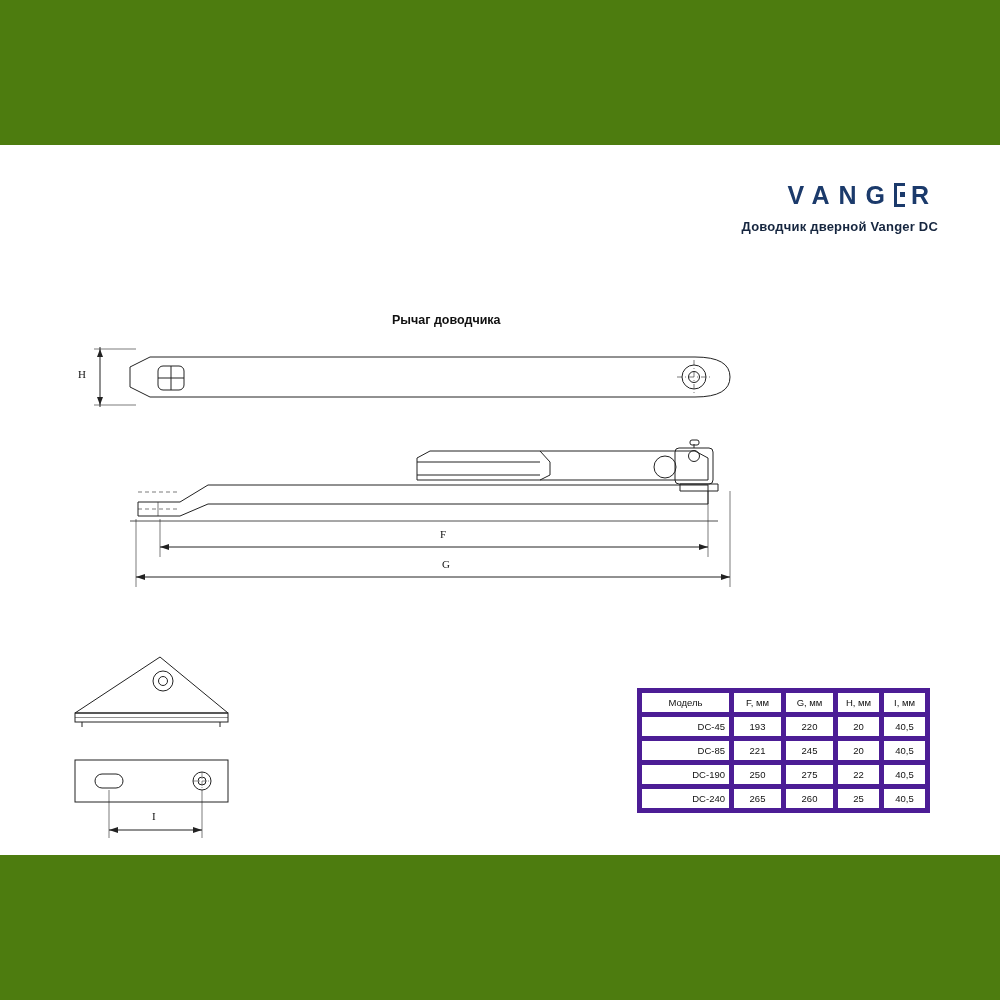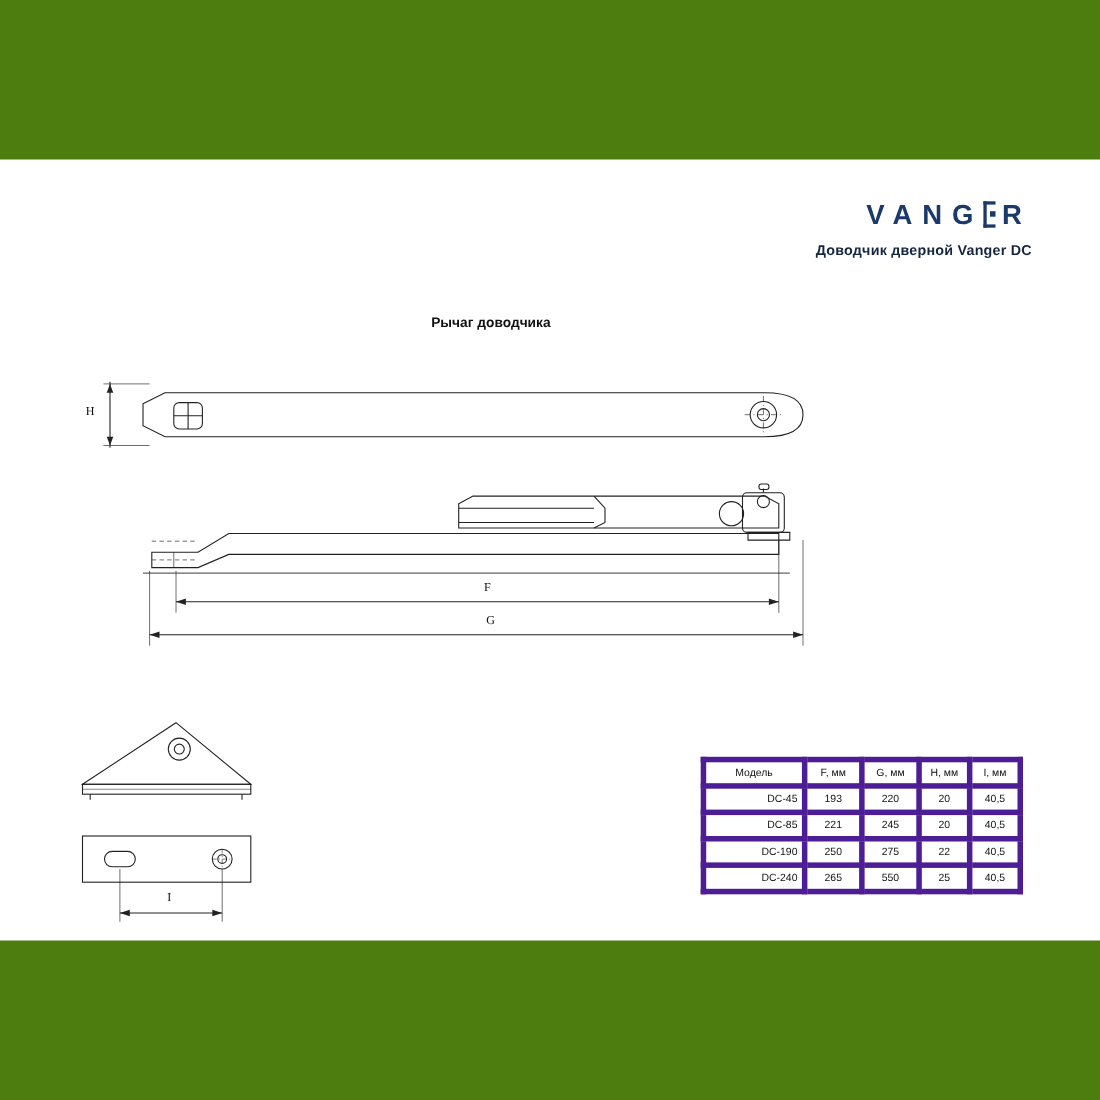--- a/index.html
+++ b/index.html
@@ -69,21 +69,21 @@
     margin-top: 11px;
     font-size: 13px;
     font-weight: bold;
     color: #16263f;
     letter-spacing: 0.2px;
   }
   
   #fig-title {
     position: absolute;
     left: 392px;
-    top: 141px;
+    top: 168px;
     font-size: 12.5px;
     font-weight: bold;
     color: #111;
   }
   
   .drawing {
     position: absolute;
   }
   .lbl {
     position: absolute;
@@ -266,21 +266,21 @@
         <tr>
           <td class="model">DC-190</td>
           <td>250</td>
           <td>275</td>
           <td>22</td>
           <td>40,5</td>
         </tr>
         <tr>
           <td class="model">DC-240</td>
           <td>265</td>
-          <td>550</td>
+          <td>260</td>
           <td>25</td>
           <td>40,5</td>
         </tr>
       </tbody>
     </table>
 
   </div>
 </div>
 
 </body></html>

